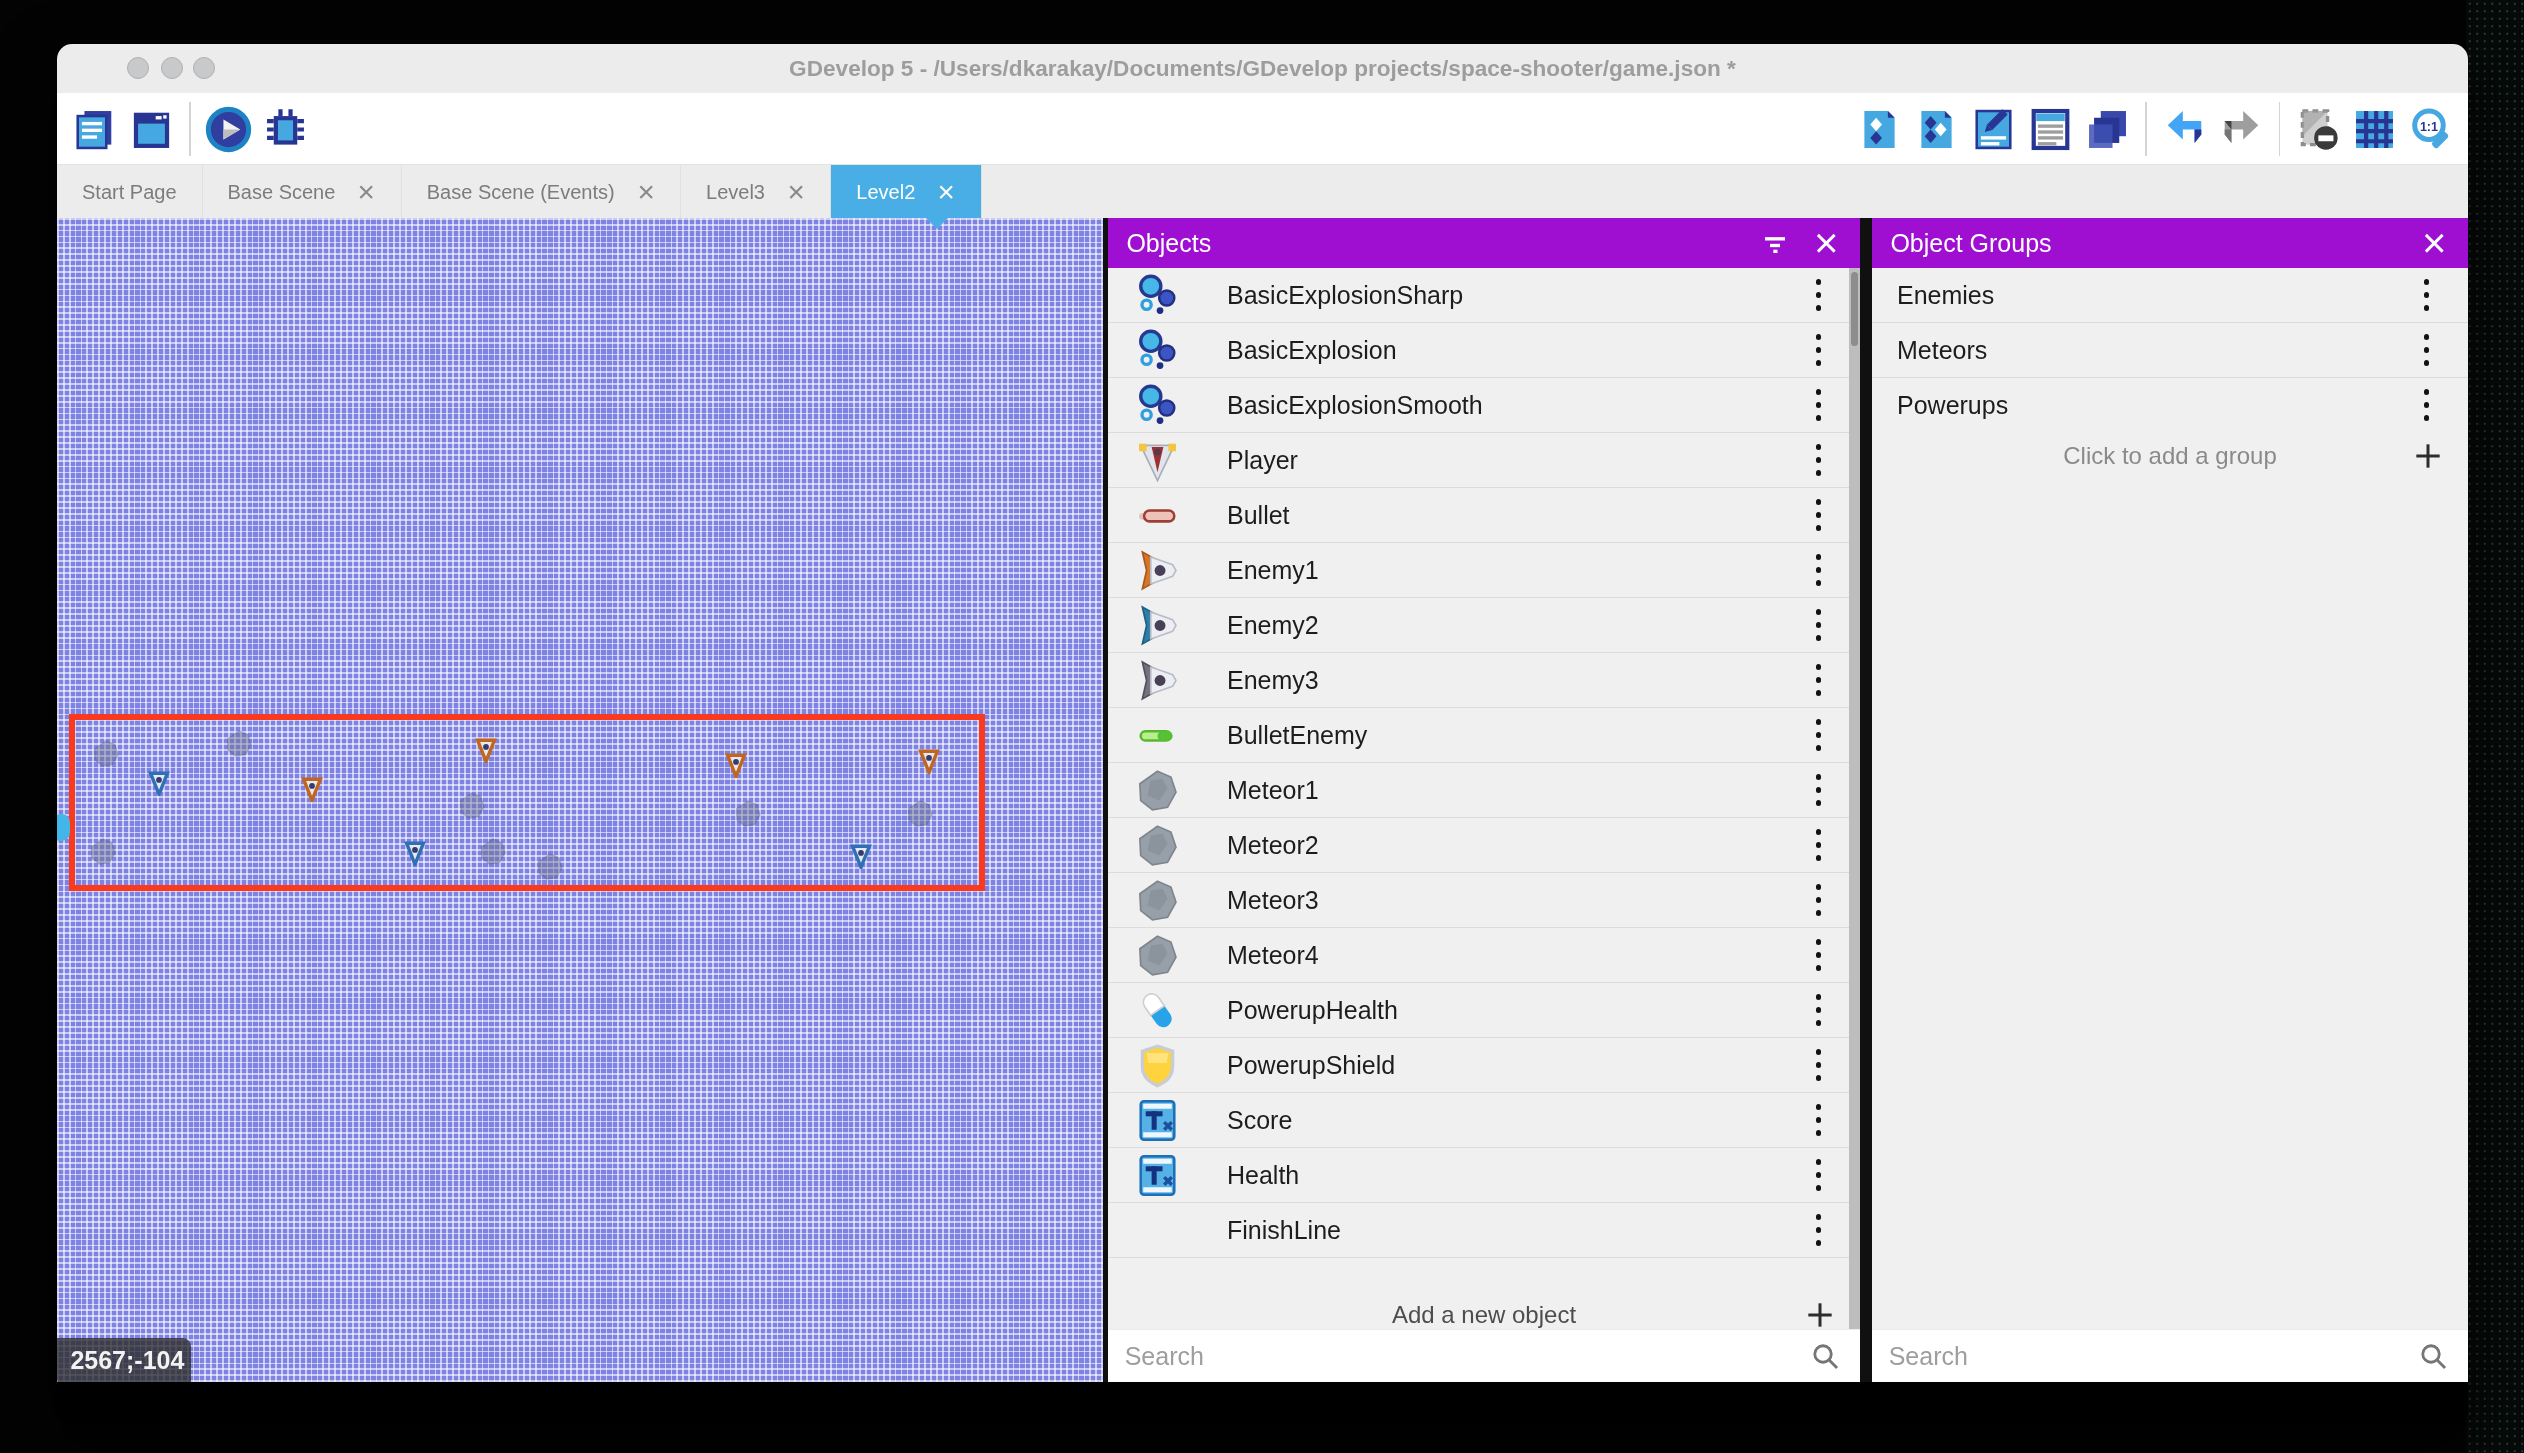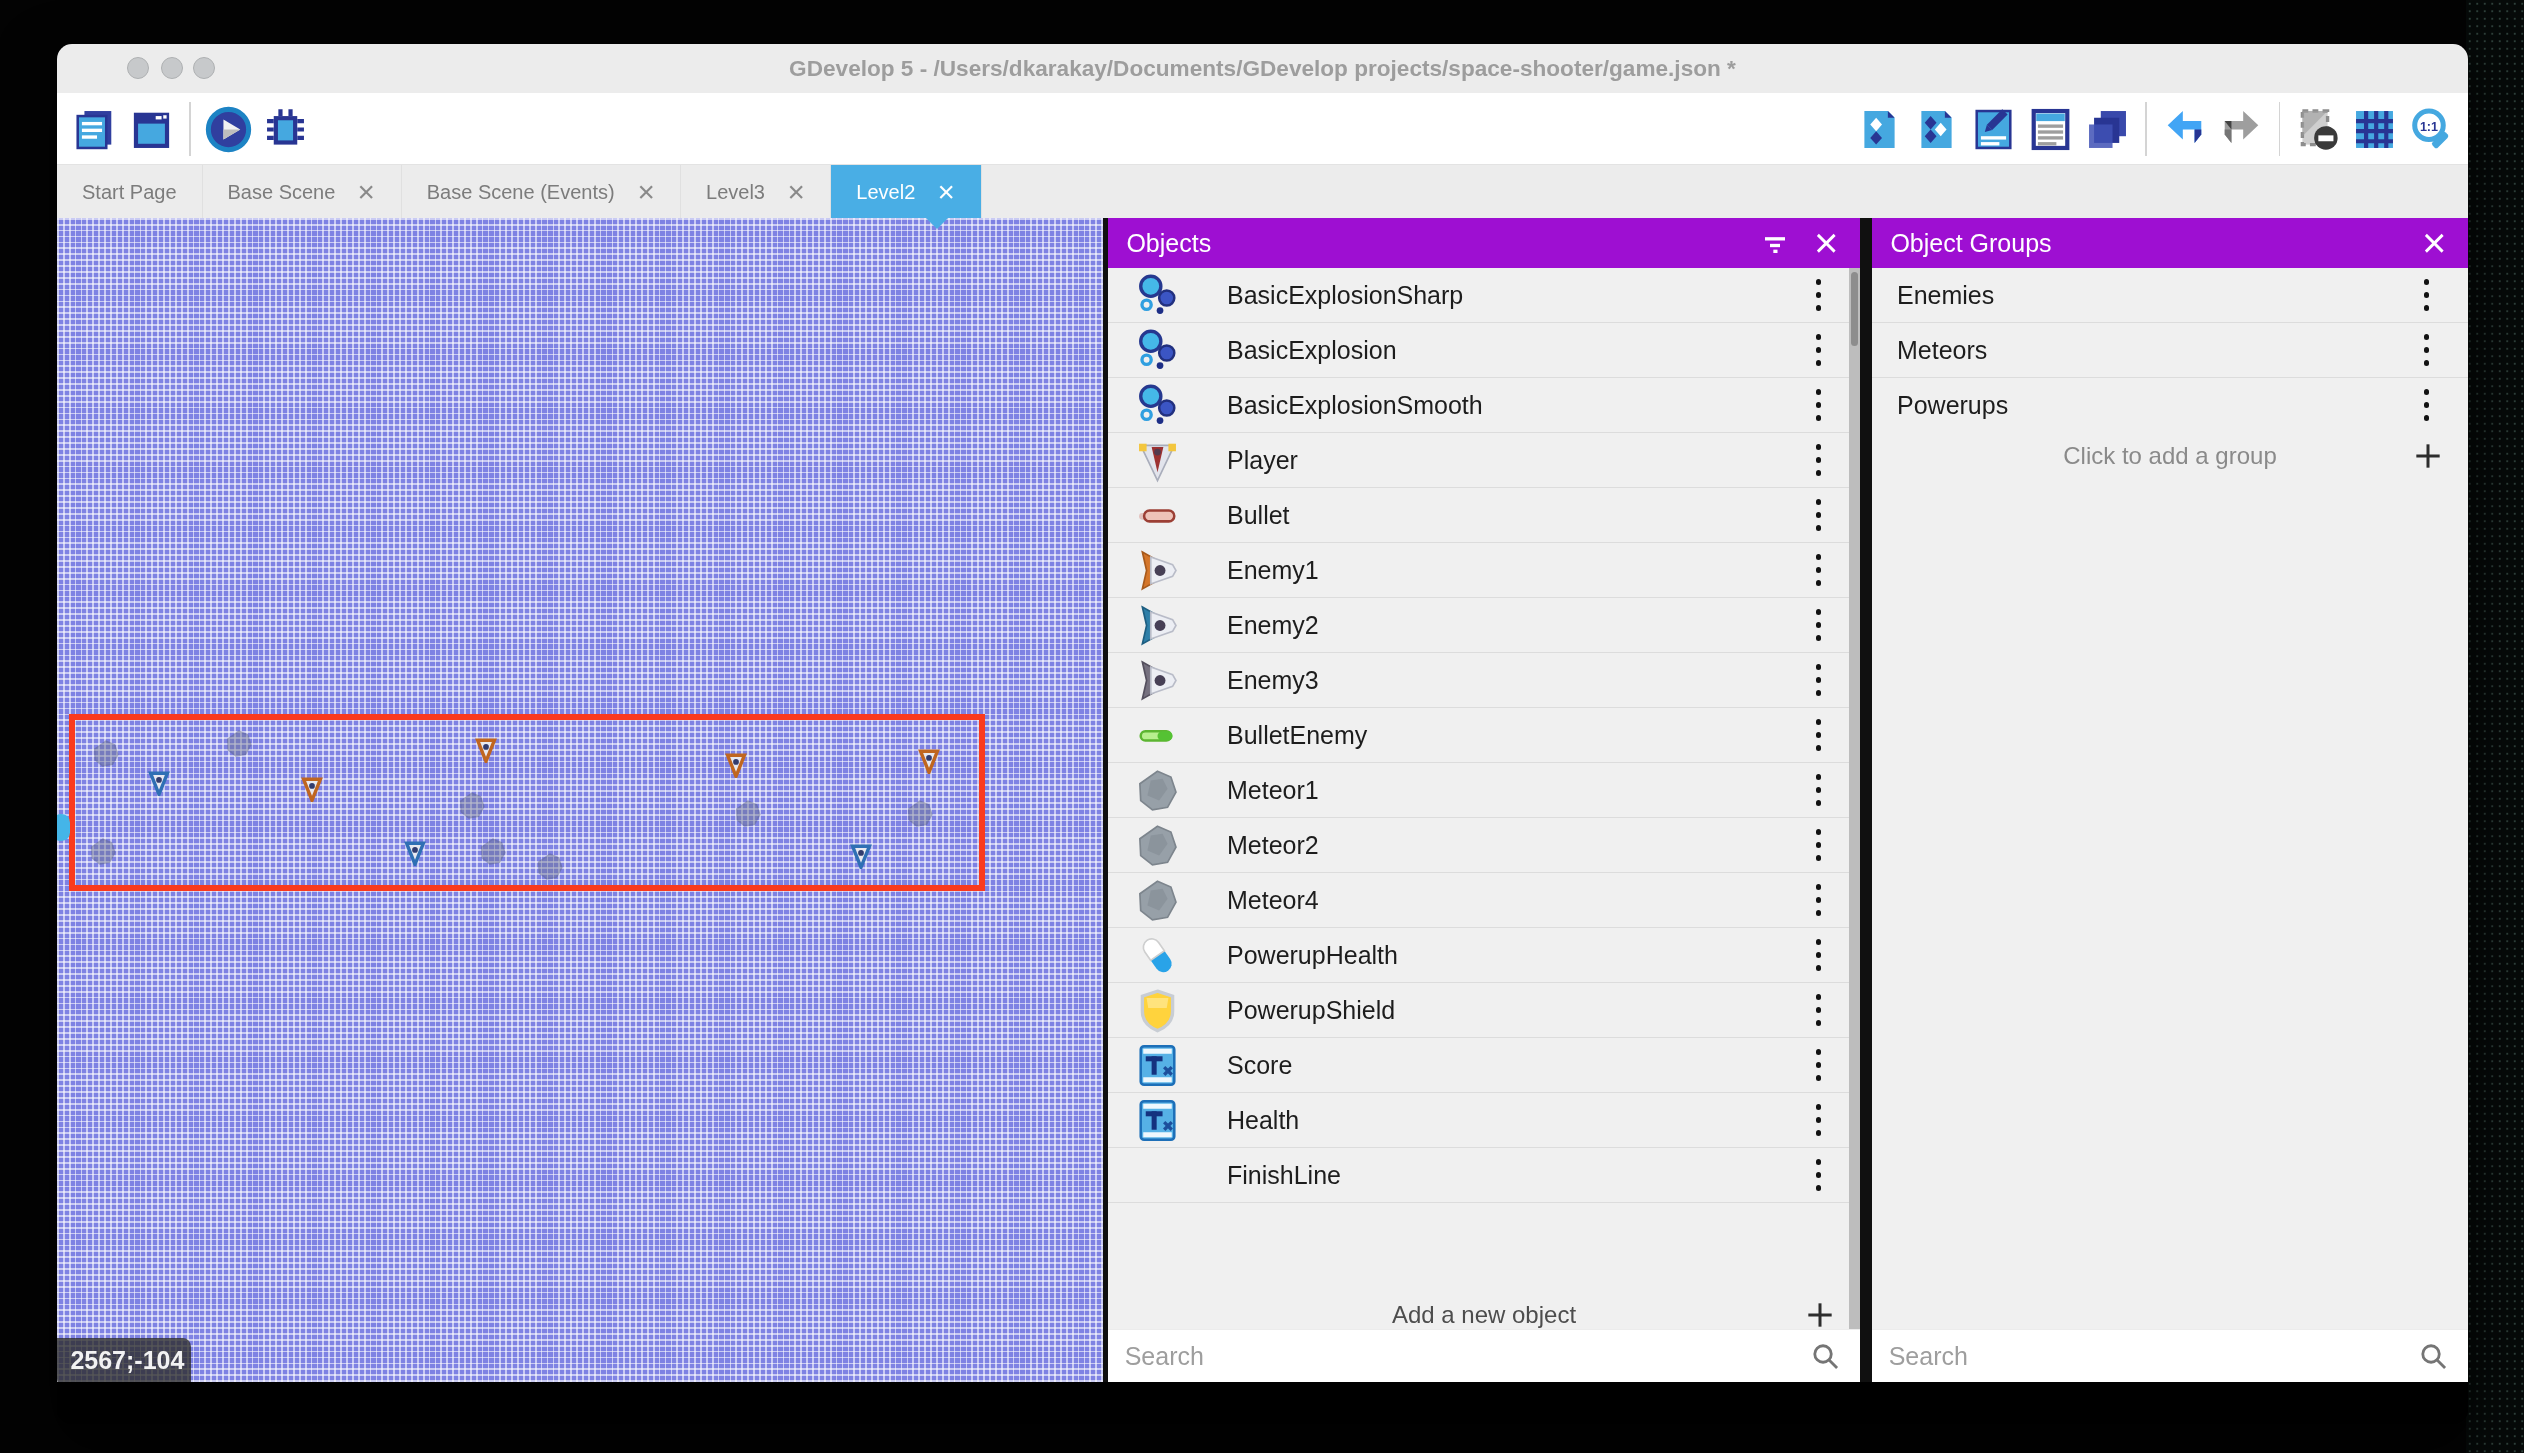--- a/index.html
+++ b/index.html
@@ -549,20 +549,34 @@
                 <i></i>
               </div>
   </div>
             <div class="row">
     <div class="thumb">
                 <svg viewBox="0 0 56 56">
                   <path d="M28 5 L44 12 L50 30 L40 48 L22 51 L8 40 L7 20 Z" fill="#97a0a8" stroke="#7d858d" stroke-width="2"></path>
                   <path d="M20 16 L34 14 L40 26 L30 40 L16 34 Z" fill="#868f97" opacity=".7"></path>
                 </svg>
               </div>
+    <span class="row-label">Meteor3</span>
+    <div class="kebab">
+                <i></i>
+                <i></i>
+                <i></i>
+              </div>
+  </div>
+            <div class="row">
+    <div class="thumb">
+                <svg viewBox="0 0 56 56">
+                  <path d="M28 5 L44 12 L50 30 L40 48 L22 51 L8 40 L7 20 Z" fill="#97a0a8" stroke="#7d858d" stroke-width="2"></path>
+                  <path d="M20 16 L34 14 L40 26 L30 40 L16 34 Z" fill="#868f97" opacity=".7"></path>
+                </svg>
+              </div>
     <span class="row-label">Meteor4</span>
     <div class="kebab">
                 <i></i>
                 <i></i>
                 <i></i>
               </div>
   </div>
             <div class="row">
     <div class="thumb">
                 <svg viewBox="0 0 56 56">

